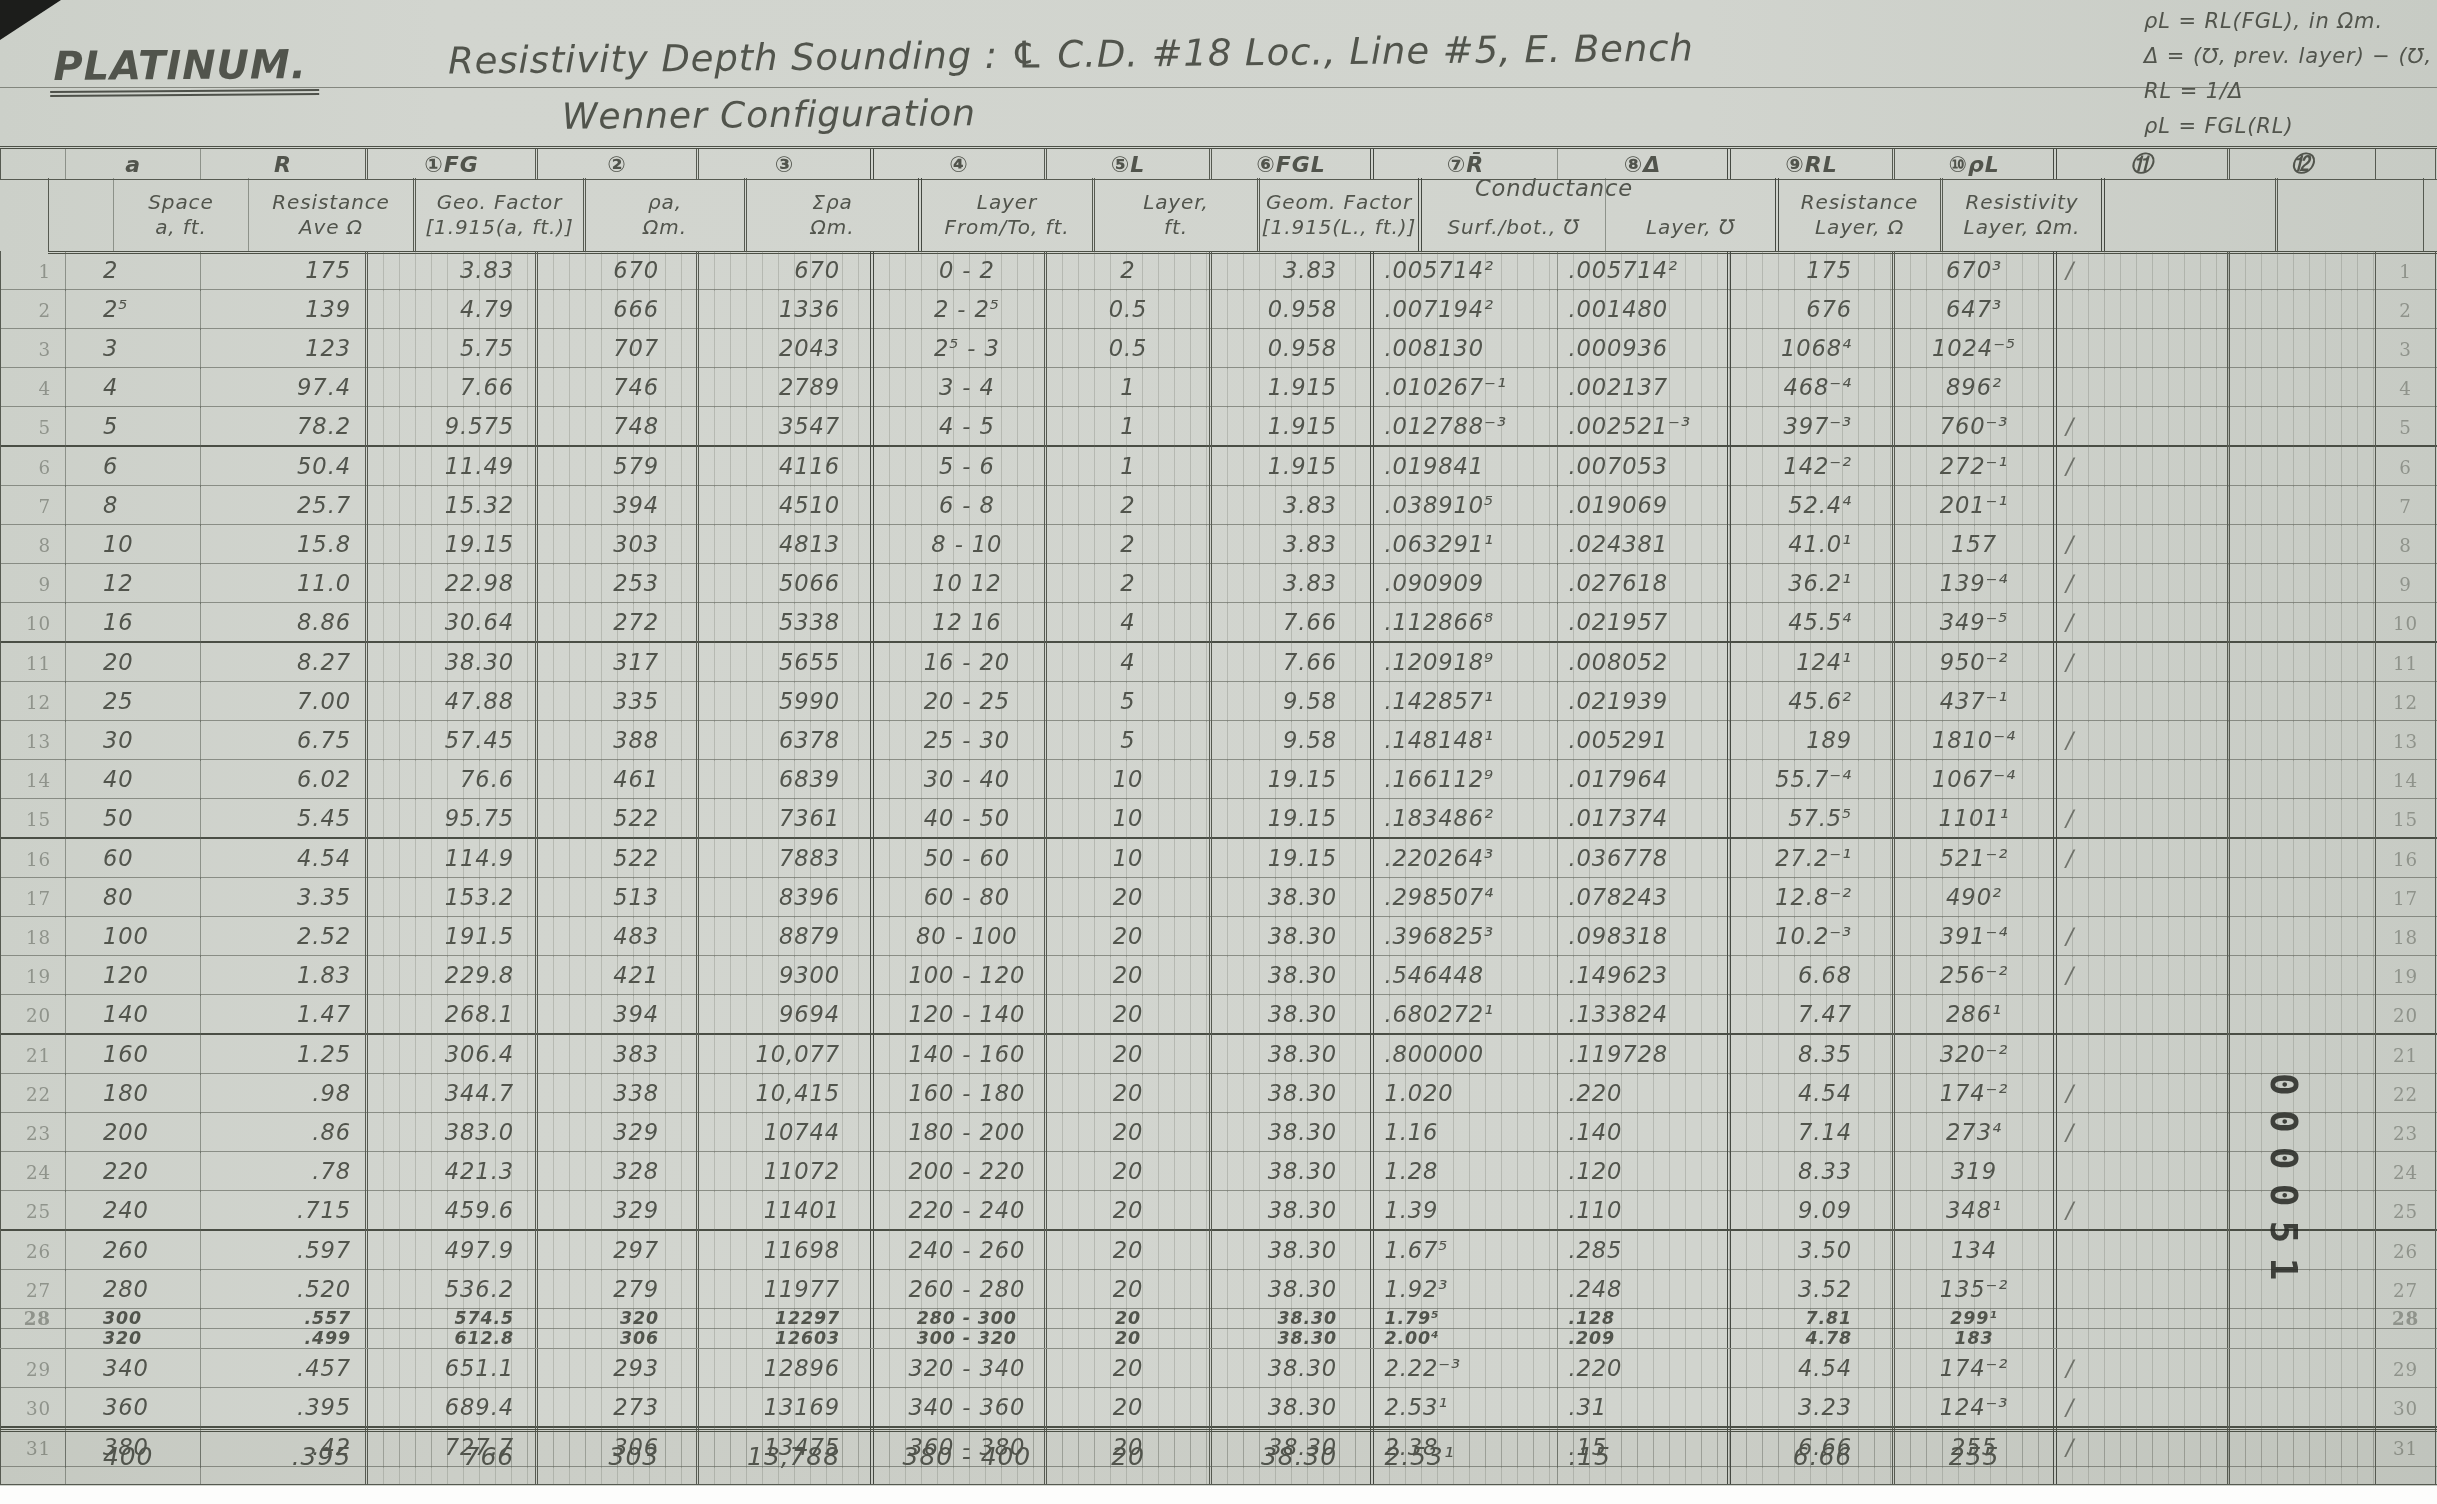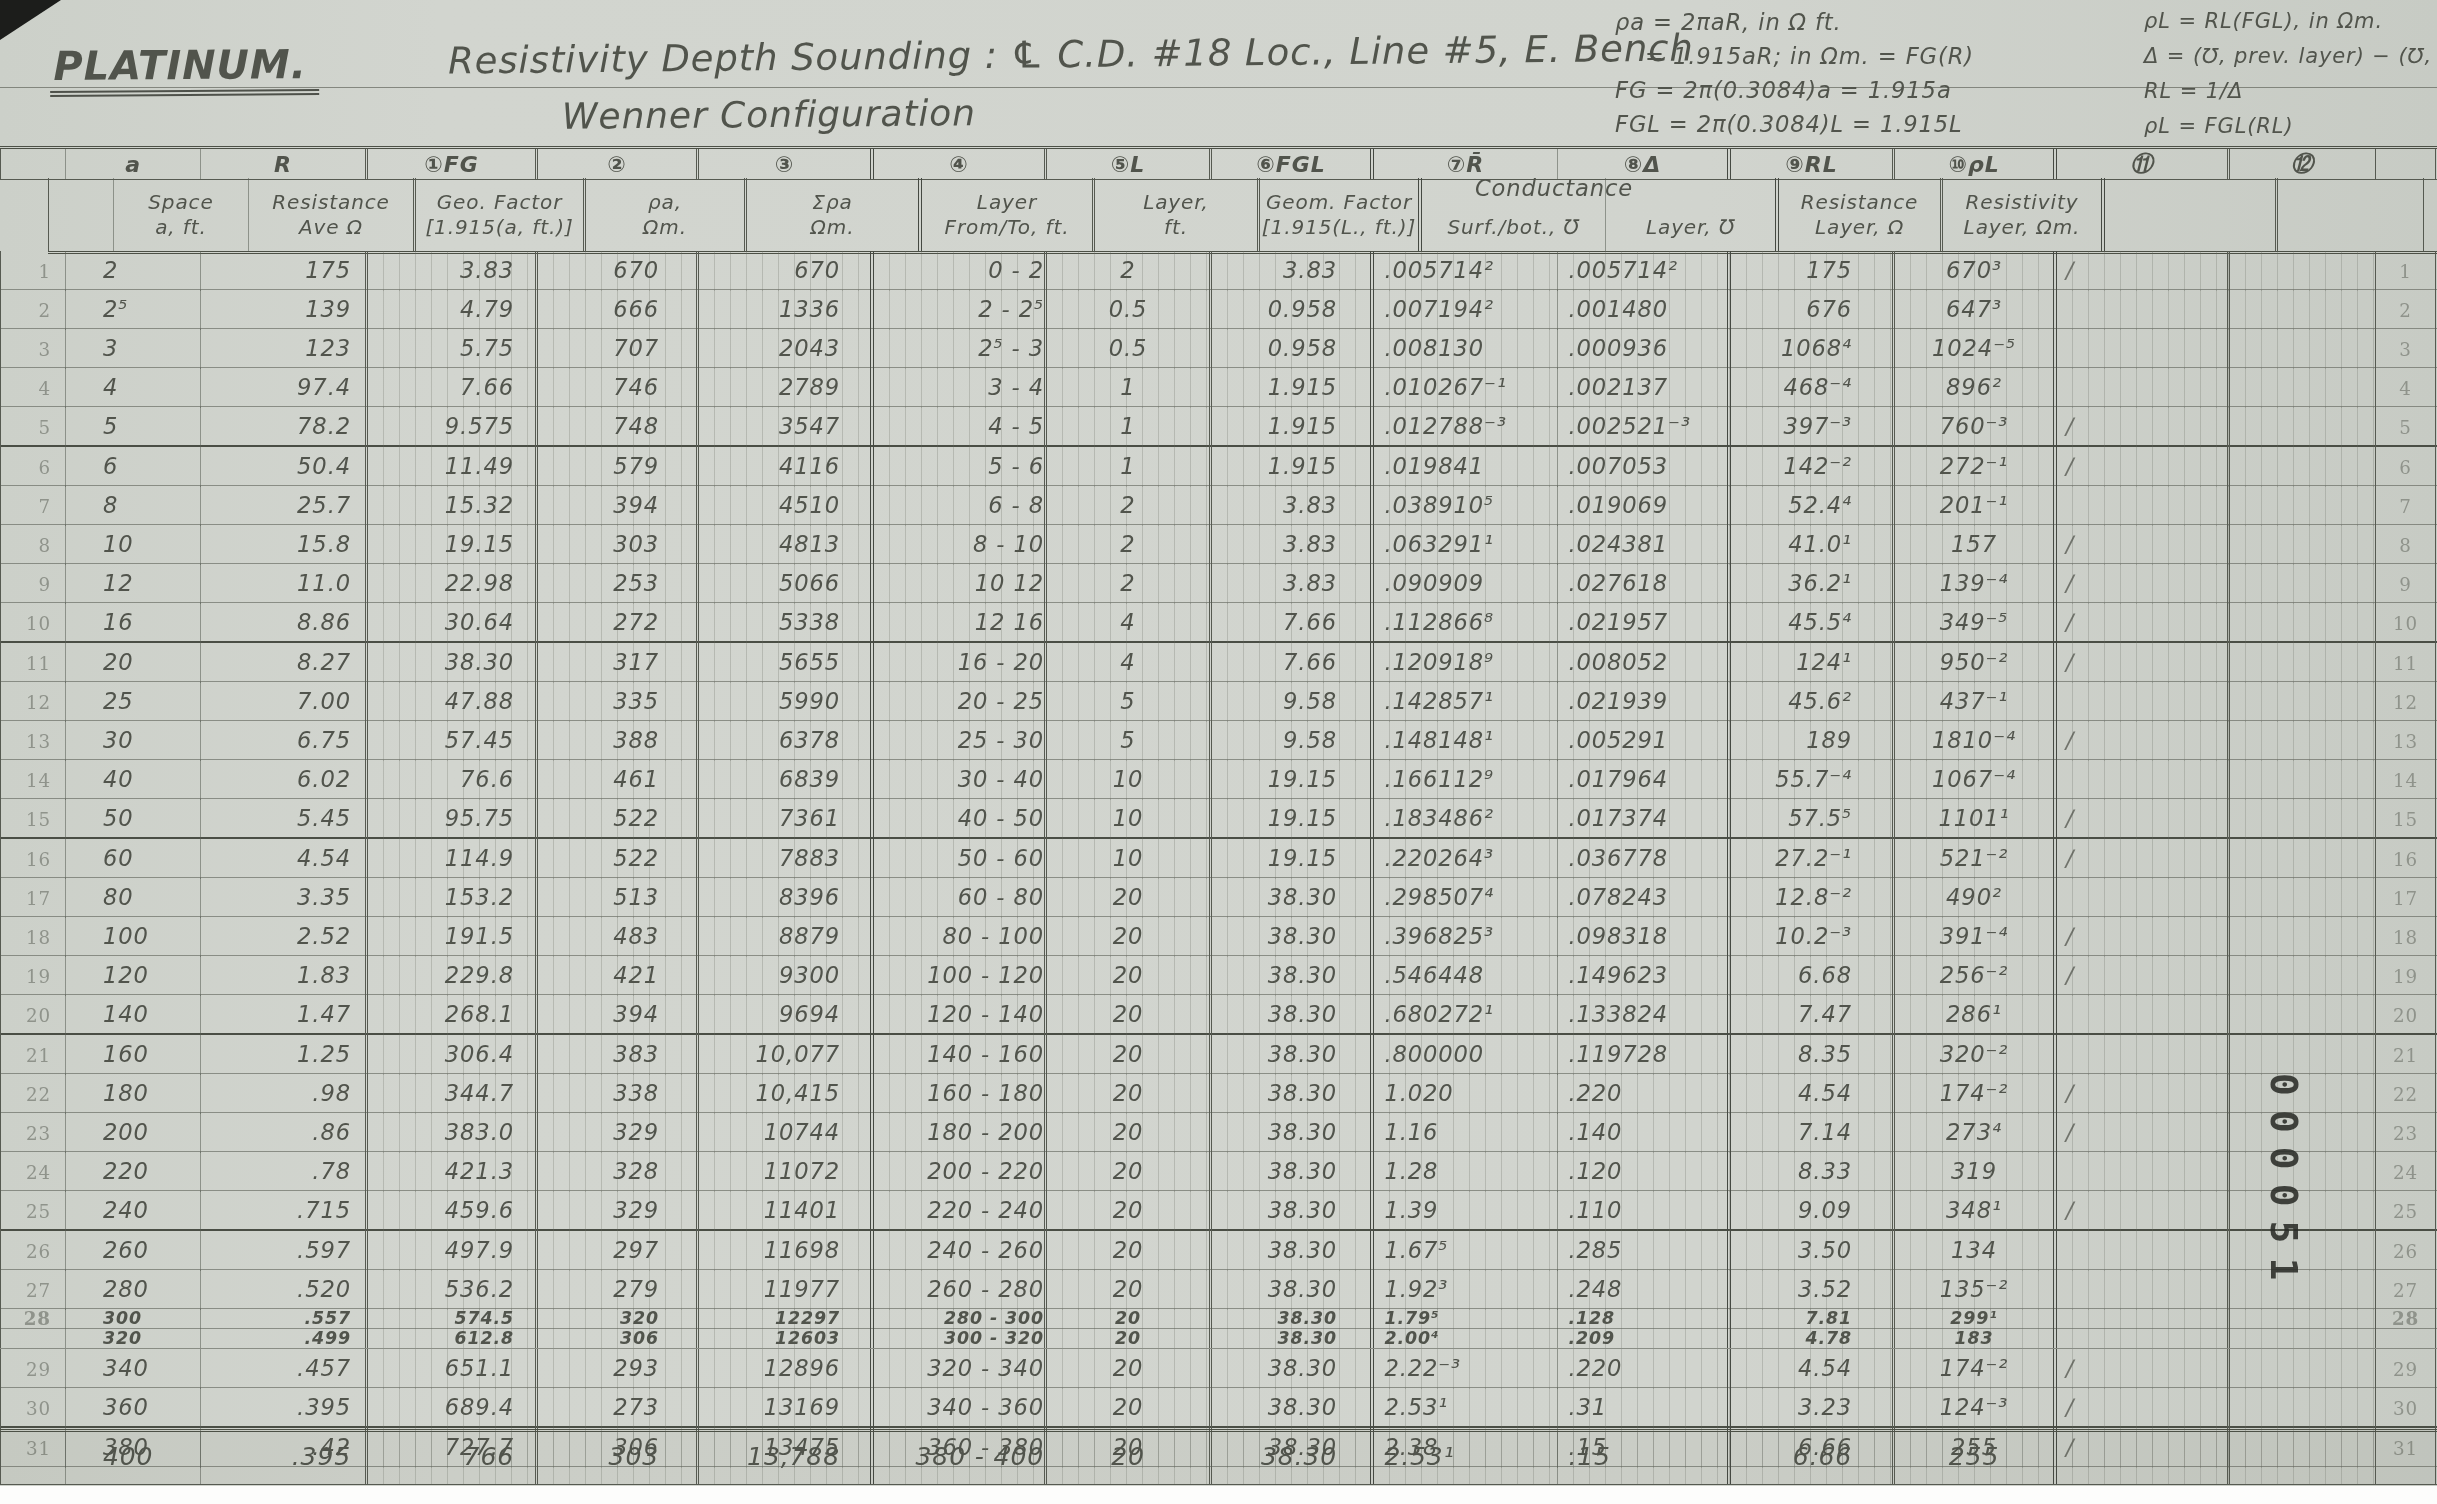--- a/index.html
+++ b/index.html
@@ -57,21 +57,21 @@
   .rule{background-image:repeating-linear-gradient(90deg,transparent 0,transparent 15px,
         rgba(100,104,94,.26) 15px,rgba(100,104,94,.26) 16px);}
   
   .c-n .v{text-align:right;padding-right:14px;}
   .c-nr .v{text-align:center;}
   .c-a .v{text-align:left;padding-left:37px;}
   .c-r .v{text-align:right;padding-right:14px;}
   .c-fg .v{text-align:right;padding-right:21px;}
   .c-pa .v{text-align:right;padding-right:37px;}
   .c-spa .v{text-align:right;padding-right:30px;}
-  .c-range .v{text-align:right;padding-left:15.7px;}
+  .c-range .v{text-align:center;padding-left:15.7px;}
   .c-lft .v{text-align:center;}
   .c-fgl .v{text-align:right;padding-right:33px;}
   .c-cs .v{text-align:left;padding-left:10.4px;}
   .c-cl .v{text-align:left;padding-left:10.4px;}
   .c-res .v{text-align:right;padding-right:40px;}
   .c-rho .v{text-align:center;}
   .c-11 .v{text-align:left;padding-left:8.7px;color:rgba(81,84,76,.75);}
   .c-n .v,.c-nr .v{font-family:"DejaVu Serif",serif;color:#8f938b;font-style:normal;font-size:18.3px;}
   
   #tfoot .trow{height:52px;border-top:3.5px double #4c5046;border-bottom:1.7px solid #565a51;
@@ -90,26 +90,20 @@
 <div id="stage">
   <div id="sheet">
 
     <div id="corner"></div>
 
     <div id="site-name" class="hw">PLATINUM.</div>
     <div id="title-main" class="hw">Resistivity Depth Sounding : ℄ C.D. #18 Loc., Line #5, E. Bench</div>
     <div id="title-sub" class="hw">Wenner Configuration</div>
     <div class="rule-x" style="top:87px;"></div>
 
-    <div id="formulas-a" class="hw">
-      <div class="fl">ρa = 2πaR, in Ω ft.</div>
-      <div class="fl">= 1.915aR; in Ωm. = FG(R)</div>
-      <div class="fl">FG = 2π(0.3084)a = 1.915a</div>
-      <div class="fl">FGL = 2π(0.3084)L = 1.915L</div>
-    </div>
     <div id="formulas-b" class="hw">
       <div class="fl">ρL = RL(FGL), in Ωm.</div>
       <div class="fl">Δ = (℧, prev. layer) − (℧, this layer)</div>
       <div class="fl">RL = 1/Δ</div>
       <div class="fl">ρL = FGL(RL)</div>
     </div>
 
     <div id="hdr-sym" class="grid hw">
       <div class="cell first"></div>
       <div class="cell">a</div>

